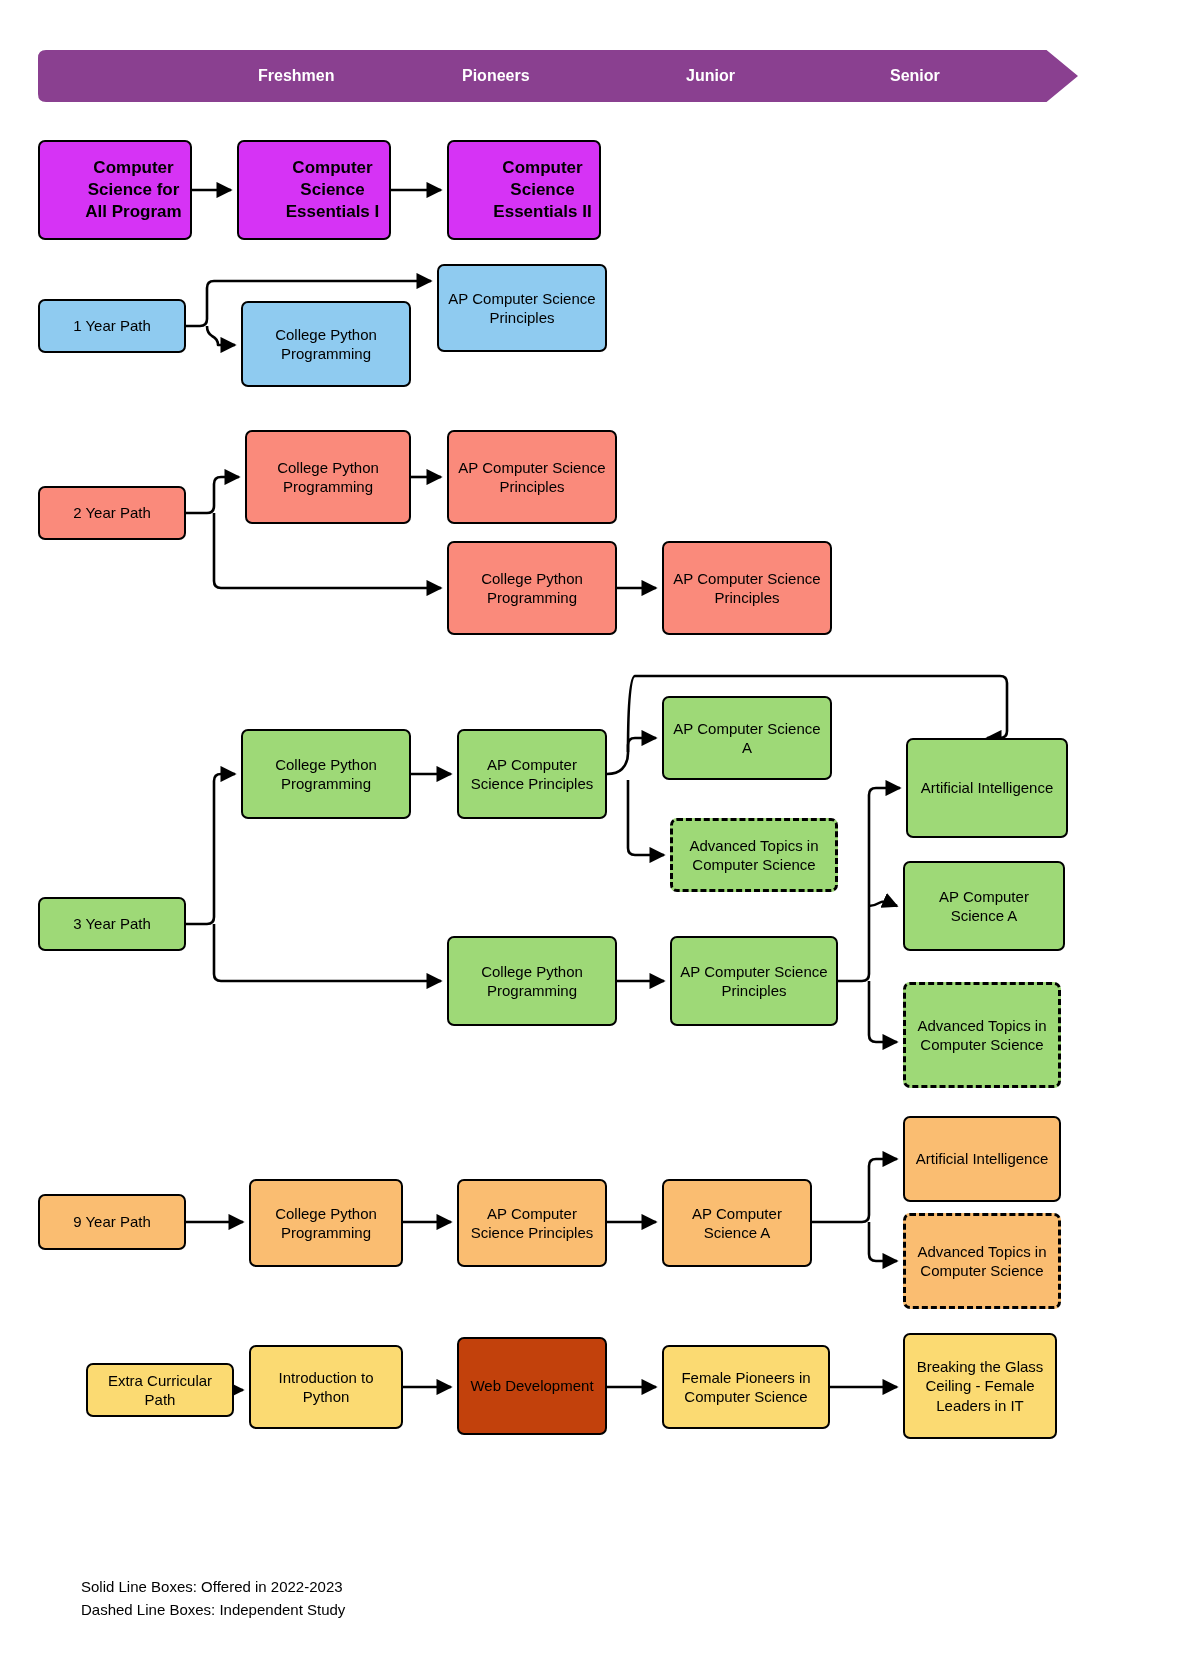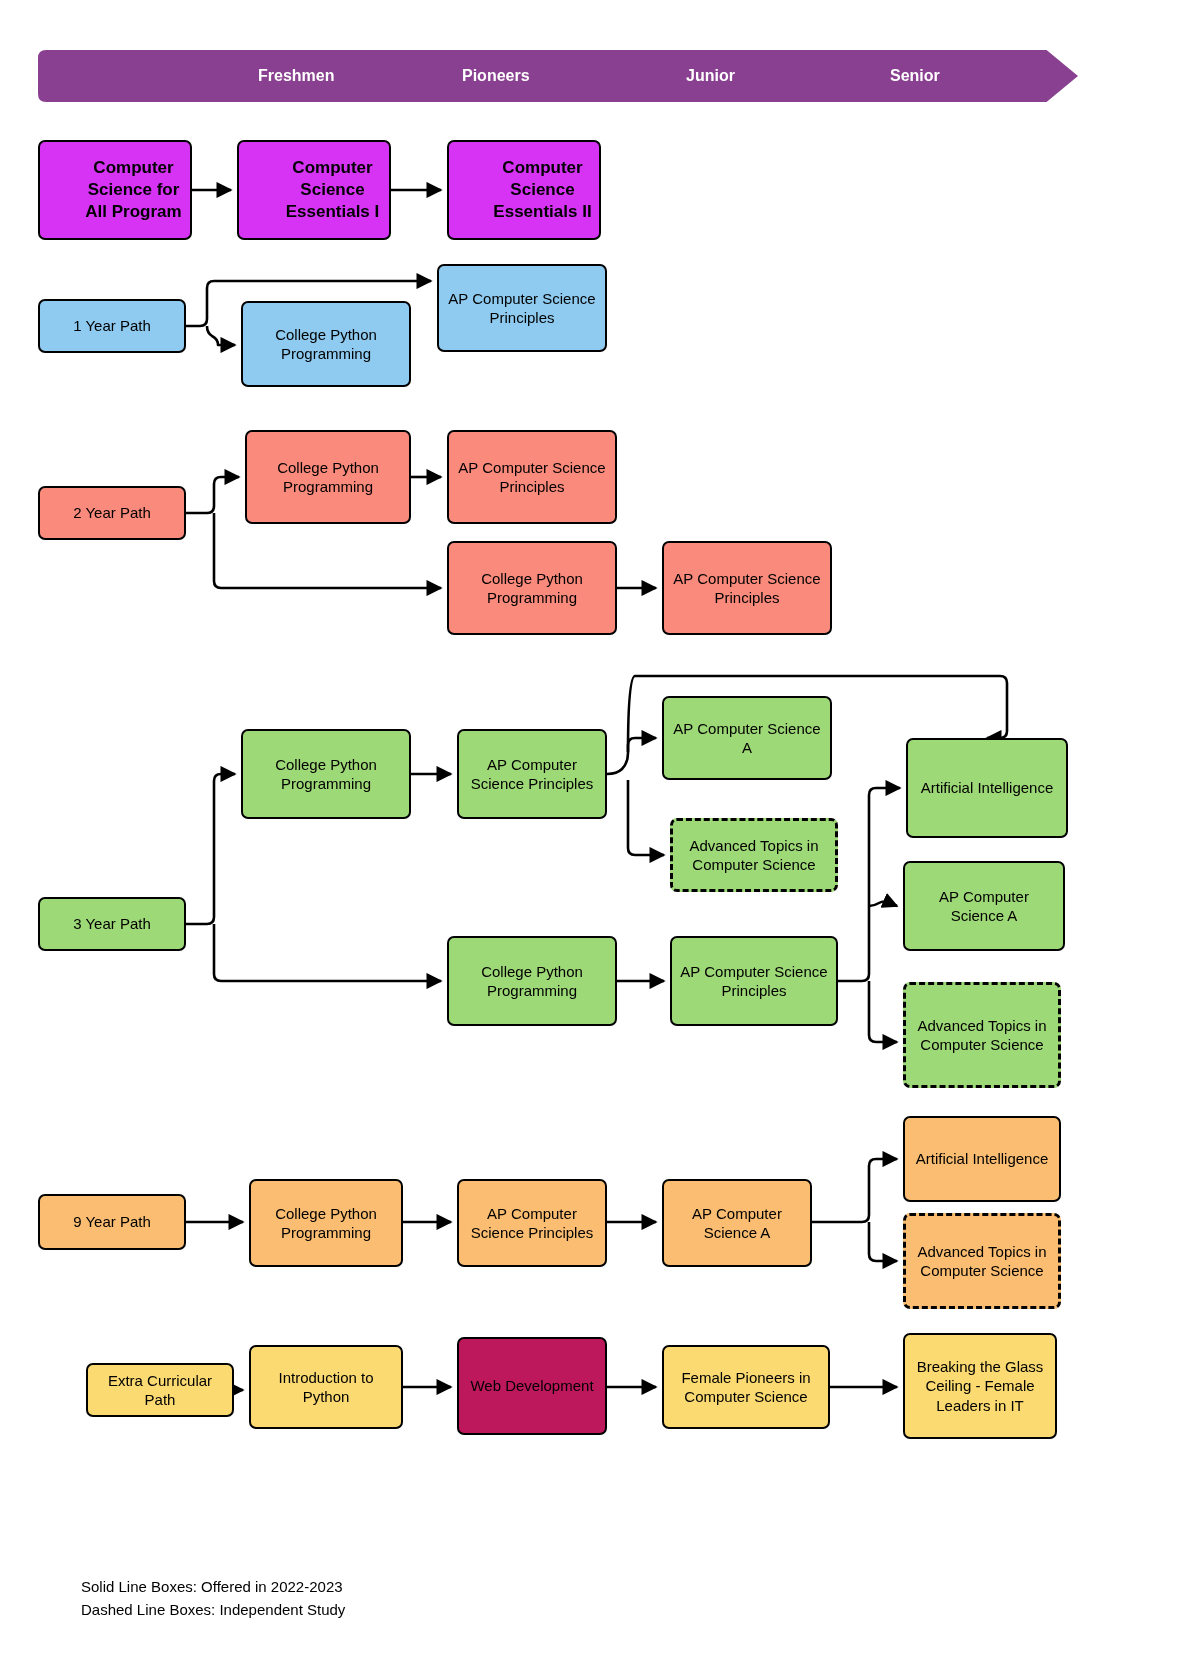--- a/index.html
+++ b/index.html
@@ -176,21 +176,21 @@
       </div>
       <div class="node c-orange dashed" style="left: 903px; top: 1213px; width: 158px; height: 96px; background: rgb(250, 189, 113);">
         <span>Advanced Topics in Computer Science</span>
       </div>
       <div class="node c-yellow" style="left: 38px; top: 1363px; width: 148px; height: 54px; background: rgb(251, 218, 114); margin-left: 48px;">
         <span>Extra Curricular Path</span>
       </div>
       <div class="node c-yellow" style="left: 249px; top: 1345px; width: 154px; height: 84px; background: rgb(251, 218, 114);">
         <span>Introduction to Python</span>
       </div>
-      <div class="node c-yellow" style="left: 457px; top: 1337px; width: 150px; height: 98px; background: #be185d;">
+      <div class="node c-yellow" style="left: 457px; top: 1337px; width: 150px; height: 98px; background: #c2410c;">
         <span>Web Development</span>
       </div>
       <div class="node c-yellow" style="left: 662px; top: 1345px; width: 168px; height: 84px; background: rgb(251, 218, 114);">
         <span>Female Pioneers in Computer Science</span>
       </div>
       <div class="node c-yellow" style="left: 903px; top: 1333px; width: 154px; height: 106px; background: rgb(251, 218, 114);">
         <span>Breaking the Glass Ceiling - Female Leaders in IT</span>
       </div>
     </div>
 

